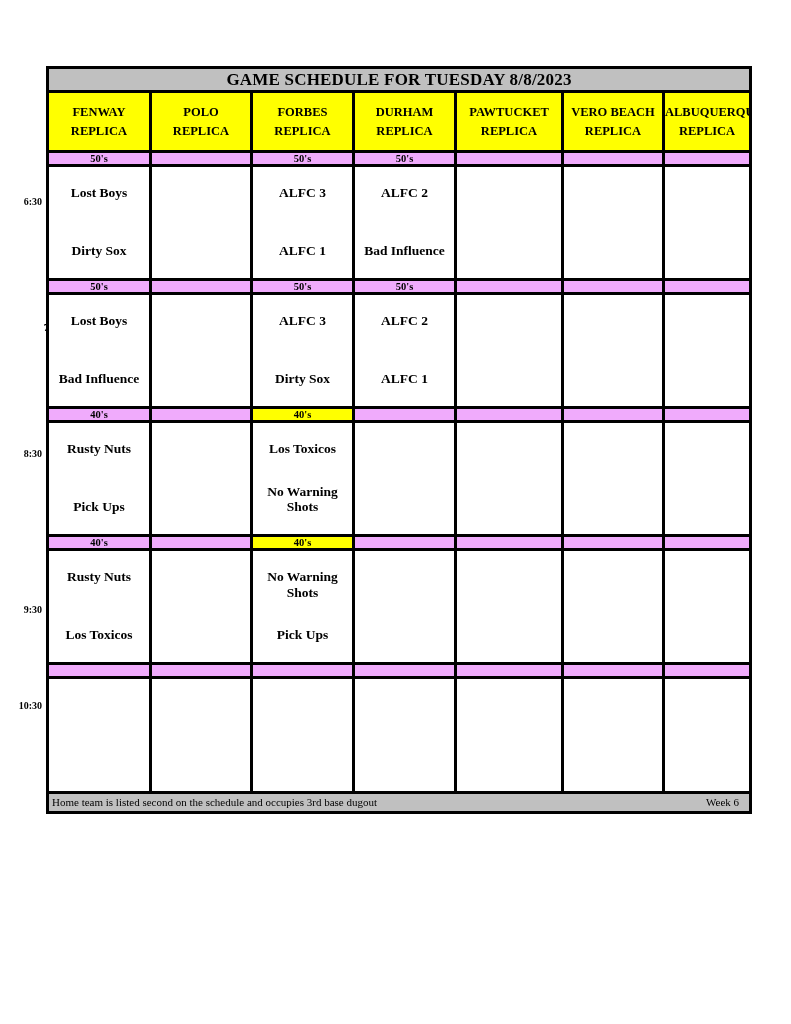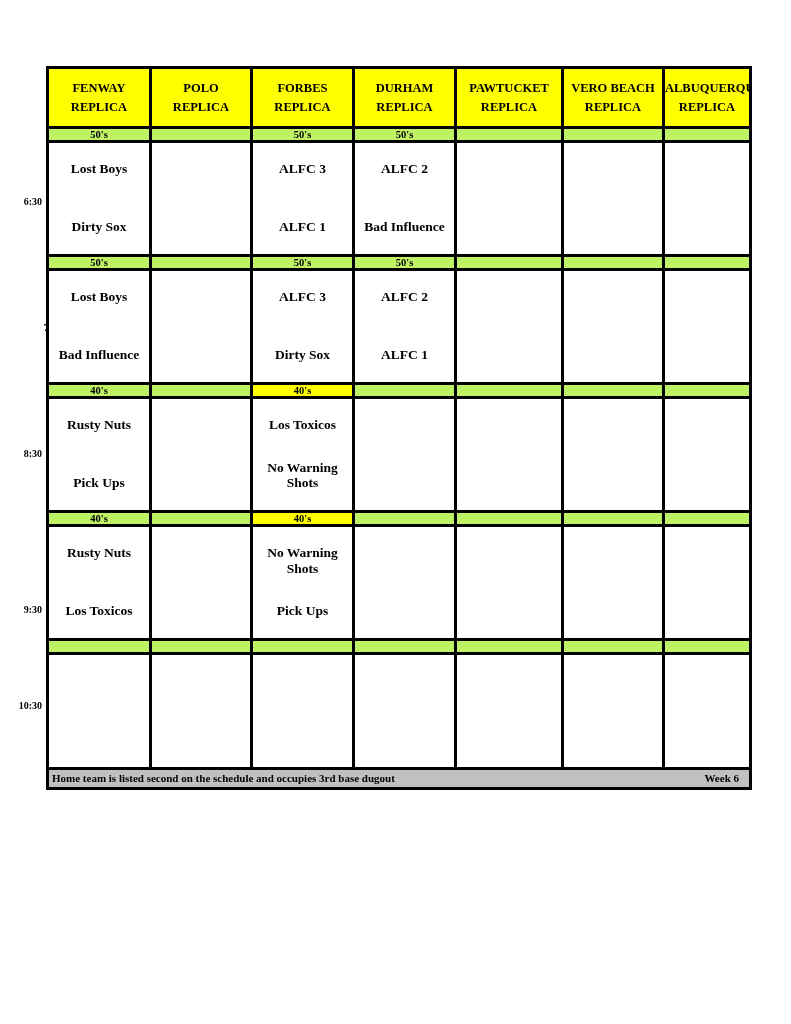--- a/index.html
+++ b/index.html
@@ -8,30 +8,30 @@
 
   table.schedule{position:absolute;left:46px;top:66px;width:703px;border-collapse:collapse;table-layout:fixed;}
   table.schedule td{border:3px solid #000;padding:0;overflow:hidden;}
 
   .title-row td{background:#c0c0c0;height:21px;text-align:center;font-weight:bold;font-size:17px;letter-spacing:.2px;}
 
   .header-row td{background:#ffff00;height:57px;text-align:center;vertical-align:middle;font-weight:bold;font-size:12.5px;}
   .fwrap{display:flex;flex-direction:column;justify-content:center;gap:7px;width:100%;}
   .fname,.fsub{white-space:nowrap;overflow:hidden;line-height:1;}
 
-  .bar-row td{background:#bef264;height:11px;text-align:center;font-weight:bold;font-size:10.5px;line-height:11px;}
+  .bar-row td{background:#f0abfc;height:11px;text-align:center;font-weight:bold;font-size:10.5px;line-height:11px;}
   .bar-row td.hl{background:#ffff00;}
 
   .game-row td{background:#ffffff;height:111px;vertical-align:top;}
   .game-row.tall td{height:112px;}
   .gi{display:flex;flex-direction:column;justify-content:space-between;height:100%;box-sizing:border-box;padding:18px 0 19px;text-align:center;}
   .team{font-weight:bold;font-size:13.5px;line-height:1.15;}
 
   .footer-row td{background:#c0c0c0;height:17px;}
-  .foot{display:flex;justify-content:space-between;align-items:center;font-weight:bold;font-size:11px;padding:0 10px 0 3px;line-height:17px;gap:20px;}
+  .foot{display:flex;justify-content:space-between;align-items:center;font-weight:normal;font-size:11px;padding:0 10px 0 3px;line-height:17px;gap:20px;}
 
   .time{position:absolute;left:0;width:42px;text-align:right;font-weight:bold;font-size:10px;}
   .t0{top:196px;} .t1{top:322px;margin-left:20px;} .t2{top:448px;} .t3{top:604px;} .t4{top:700px;}
 </style>
 </head>
 <body>
 
 <div class="sheet">
 
   <div class="time t0">6:30</div>
@@ -45,20 +45,23 @@
       <col style="width:103px">
         <col style="width:101px">
         <col style="width:102px">
         <col style="width:102px">
         <col style="width:107px">
         <col style="width:101px">
         <col style="width:87px">
     </colgroup>
 
     <tbody>
+        <tr class="title-row">
+      <td colspan="7">GAME SCHEDULE FOR TUESDAY 8/8/2023</td>
+    </tr>
 
     <tr class="header-row">
       <td>
             <div class="fwrap">
               <div class="fname">FENWAY</div>
               <div class="fsub">REPLICA</div>
             </div>
           </td>
       <td>
             <div class="fwrap">

